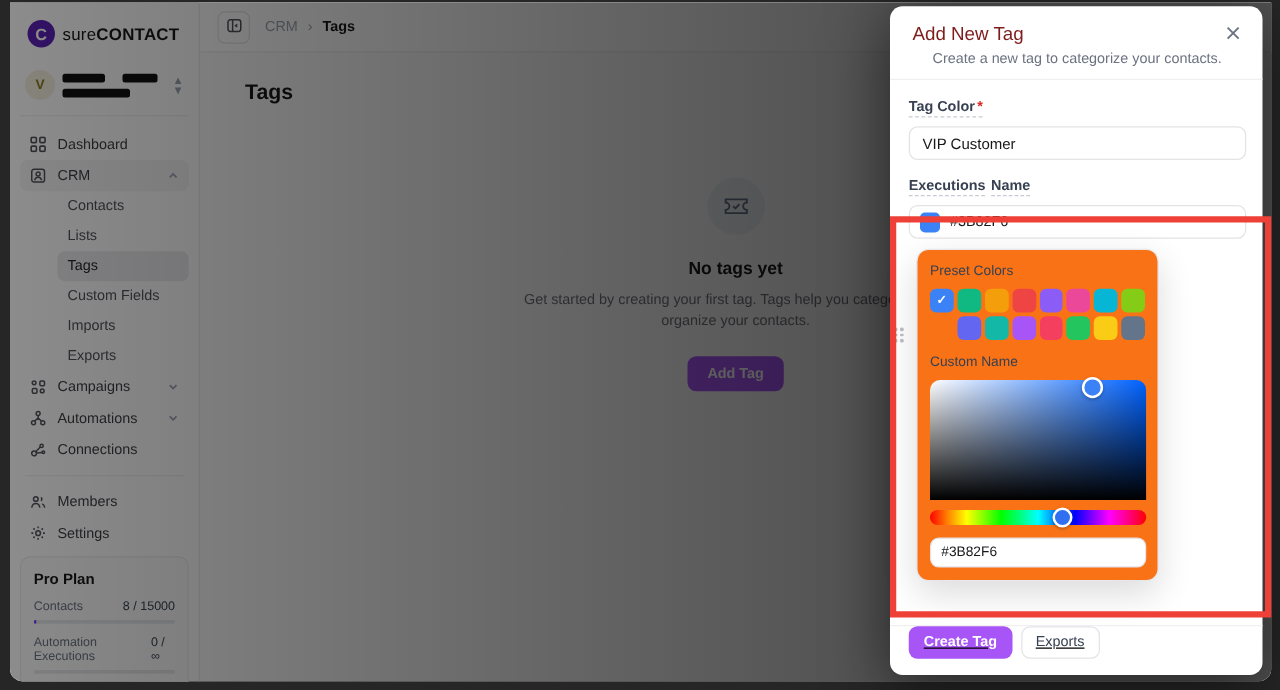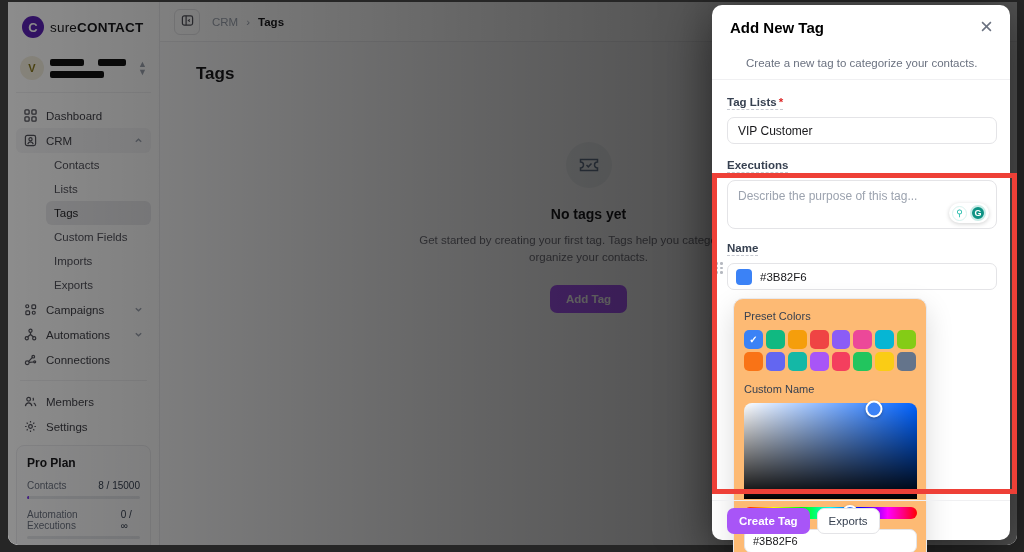--- a/index.html
+++ b/index.html
@@ -65,21 +65,21 @@
 
   
   .overlay { position:absolute; left:8px; top:2px; width:1009px; height:543px;
              background:linear-gradient(to right, rgba(0,0,0,.45) 0%, rgba(0,0,0,.60) 45%, rgba(0,0,0,.68) 70%);
              border-radius:0 0 10px 10px; z-index:10; }
 
   
   .modal { position:absolute; left:712px; top:5px; width:298px; height:535px; background:#fff;
            border-radius:10px; box-shadow:0 10px 50px rgba(0,0,0,.55); z-index:20; }
   .m-header { padding:14px 18px 10px; border-bottom:1px solid #f0f0f2; position:relative; }
-  .m-title { font-size:15px; font-weight:bold; color:#000000; margin-bottom:21px; }
+  .m-title { font-size:15px; font-weight:normal; color:#7f1d1d; margin-bottom:5px; }
   .m-sub { font-size:11.5px; color:#6b7280;margin-left:16px; }
   .m-close { position:absolute; right:14px; top:12px; width:20px; height:20px; display:flex; align-items:center;
              justify-content:center; color:#6b7280; cursor:pointer; background:none; border:none; }
   .m-body { padding:12px 13px 0 15px; position:relative; }
   .f-label { font-size:11.5px; color:#374151; font-weight:bold; display:inline-block;
              border-bottom:1px dashed #c7cad1; padding-bottom:1px; margin-bottom:7px; }
   .req { color:#dc2626; margin-left:2px; }
   .t-input { width:270px; height:27px; border:1px solid #e4e4e7; border-radius:7px; padding:0 10px;
              font-size:12px; color:#18181b; font-family:"Liberation Sans",sans-serif; display:block; margin-bottom:11px; }
   .t-area { width:270px; height:49px; border:1px solid #e4e4e7; border-radius:8px; padding:8px 10px;
@@ -91,21 +91,21 @@
   .gram-bulb { width:15px; height:15px; border-radius:50%; background:#fff; border:1px solid #d7f2ee;
                color:#14b8a6; font-size:9px; display:flex; align-items:center; justify-content:center; }
   .gram-g { width:16px; height:16px; border-radius:50%; background:#0e9384; border:2px solid #c9ece7;
             color:#fff; font-size:9px; font-weight:bold; display:flex; align-items:center; justify-content:center; }
 
   .color-field { width:270px; height:27px; border:1px solid #e4e4e7; border-radius:7px; display:flex;
                  align-items:center; gap:8px; padding:0 8px; margin-bottom:8px; background:#fff; }
   .color-chip { width:16px; height:16px; border-radius:4px; }
   .color-hex { font-size:11.5px; color:#18181b; }
 
-  .picker { width:194px; margin-left:6px; border:1px solid #e8e8ec; border-radius:10px; background:#fdba74;
+  .picker { width:194px; margin-left:6px; border:1px solid #e8e8ec; border-radius:10px; background:#f97316;
             box-shadow:0 10px 28px rgba(0,0,0,.14); padding:11px 10px 10px; }
   .p-label { font-size:11px; color:#374151; margin-bottom:8px; }
   .swatches { display:grid; grid-template-columns:repeat(8,1fr); gap:3px; margin-bottom:12px; }
   .swatch { width:100%; aspect-ratio:1/1; border-radius:5px; position:relative; cursor:pointer; }
   .swatch.sel::after { content:"✓"; position:absolute; inset:0; display:flex; align-items:center;
                        justify-content:center; color:#fff; font-size:10px; font-weight:bold; }
   .sat-area { width:173px; height:96px; border-radius:8px 8px 0 0; position:relative; cursor:crosshair;
               background:linear-gradient(to bottom, rgba(0,0,0,0), #000),
                          linear-gradient(to right, #fff, rgba(255,255,255,0)), hsl(217,100%,50%); }
   .sat-thumb { position:absolute; left:75%; top:6px; width:17px; height:17px; border-radius:50%;
@@ -114,21 +114,21 @@
   .hue-bar { width:173px; height:12px; border-radius:6px; margin:8px 0 10px; position:relative; cursor:pointer;
              background:linear-gradient(to right,#f00 0%,#ff8000 8%,#ff0 17%,#80ff00 25%,#0f0 33%,#00ff80 42%,
                         #0ff 50%,#0080ff 58%,#00f 67%,#8000ff 75%,#f0f 83%,#ff0080 92%,#f00 100%); }
   .hue-thumb { position:absolute; left:61%; top:50%; width:16px; height:16px; border-radius:50%;
                background:#2f6ff0; border:2.5px solid #fff; transform:translate(-50%,-50%);
                box-shadow:0 1px 3px rgba(0,0,0,.3); }
   .hex-input { width:173px; height:24px; border:1px solid #e4e4e7; border-radius:7px; padding:0 8px;
                font-size:11px; color:#18181b; font-family:"Liberation Sans",sans-serif; }
 
   .m-footer { position:absolute; left:0; right:0; bottom:0; height:40px; border-top:1px solid #f0f0f2;
-              display:flex; align-items:center; gap:7px; padding:0 15px; }
+              display:flex; gap:7px; padding:0 15px;text-decoration:underline; }
   .btn-create { background:#a855f7; color:#fff; border:none; border-radius:7px; height:26px; padding:0 12px;
                 font-size:11.5px; font-weight:bold; cursor:pointer; font-family:"Liberation Sans",sans-serif; }
   .btn-cancel { background:#fff; color:#374151; border:1px solid #e4e4e7; border-radius:7px; height:26px;
                 padding:0 11px; font-size:11.5px; cursor:pointer; font-family:"Liberation Sans",sans-serif; }
 
   
   .drag-handle { position:absolute; left:715px; top:262px; z-index:22; display:grid;
                  grid-template-columns:3px 3px; gap:2px; cursor:col-resize; }
   .drag-handle i { width:2.5px; height:2.5px; border-radius:50%; background:#b6b9c0; }
 
@@ -326,31 +326,24 @@
   <div class="m-header">
     <div class="m-title">Add New Tag</div>
     <div class="m-sub">Create a new tag to categorize your contacts.</div>
     <button class="m-close">
       <span><svg width="11" height="11" viewBox="0 0 10 10" stroke="currentColor" stroke-width="1.4" fill="none">
             <path d="M1 1l8 8M9 1 1 9"></path>
           </svg></span>
     </button>
   </div>
   <div class="m-body">
-    <label class="f-label"><span>Tag Lists</span><span class="req">*</span></label>
+    <label class="f-label"><span>Tag Color</span><span class="req">*</span></label>
     <input class="t-input" type="text" value="VIP Customer" style="">
 
     <label class="f-label">Executions</label>
-    <div class="desc-wrap">
-      <textarea class="t-area" placeholder="Describe the purpose of this tag..." style=""></textarea>
-      <div class="gram-pill">
-        <span class="gram-bulb">⚲</span>
-        <span class="gram-g">G</span>
-      </div>
-    </div>
 
     <label class="f-label">Name</label>
     <div class="color-field">
       <span class="color-chip" style="background: rgb(59, 130, 246);"></span>
       <span class="color-hex">#3B82F6</span>
     </div>
 
     <div class="picker">
       <div class="p-label">Preset Colors</div>
       <div class="swatches">

